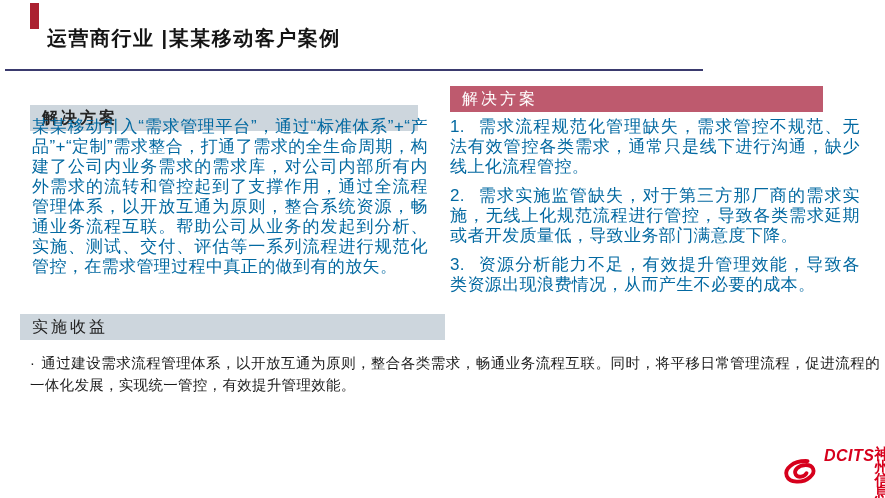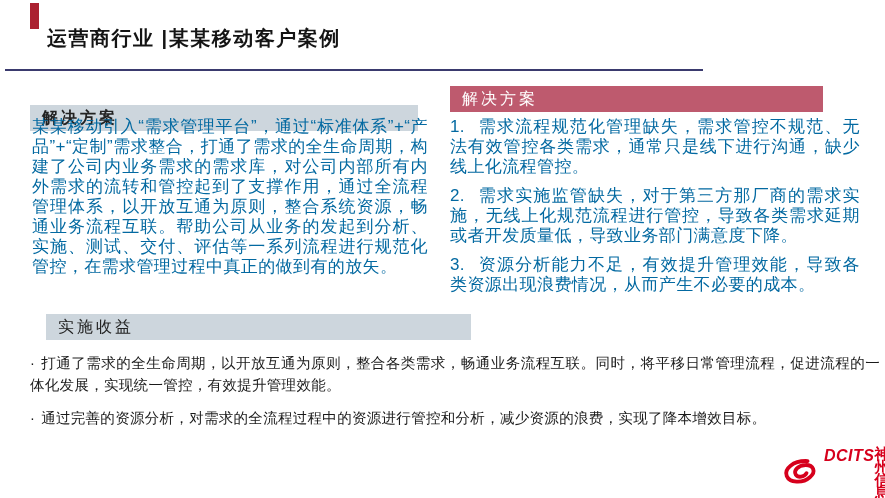--- a/index.html
+++ b/index.html
@@ -13,21 +13,21 @@
          font-weight:bold;color:#141414;letter-spacing:1.5px;white-space:nowrap;}
   .title-rule{position:absolute;left:5px;top:69px;width:698px;height:2px;background:#3A3A6E;}
 
   
   .panel-header{position:absolute;height:26px;display:flex;align-items:center;
                 padding-left:12px;box-sizing:border-box;font-size:16px;letter-spacing:3px;}
   .panel-header.gray{background:#CDD6DD;color:#222222;}
   .panel-header.rose{background:#BE5A6E;color:#ffffff;}
   .hdr-solution{left:30px;top:105px;width:388px;font-weight:bold;}
   .hdr-pain{left:450px;top:86px;width:373px;}
-  .hdr-benefit{left:46px;top:314px;width:425px;}
+  .hdr-benefit{left:20px;top:314px;width:425px;}
 
   
   .body-text{font-size:17px;line-height:20px;letter-spacing:0.4px;color:#0369a1;
              text-align:justify;margin:0;}
   .solution-body{position:absolute;left:32px;top:117px;width:396px;}
   .pain-body{position:absolute;left:450px;top:117px;width:410px;}
   .pain-item{margin:0 0 9px 0;}
   .pain-num{padding-right:13px;}
 
   .benefit-body{position:absolute;left:30px;top:352px;width:850px;}
@@ -63,22 +63,21 @@
   <div class="pain-body">
     <p class="body-text pain-item"><span class="pain-num">1.</span><span>需求流程规范化管理缺失，需求管控不规范、无法有效管控各类需求，通常只是线下进行沟通，缺少线上化流程管控。</span></p>
     <p class="body-text pain-item"><span class="pain-num">2.</span><span>需求实施监管缺失，对于第三方那厂商的需求实施，无线上化规范流程进行管控，导致各类需求延期或者开发质量低，导致业务部门满意度下降。</span></p>
     <p class="body-text pain-item"><span class="pain-num">3.</span><span>资源分析能力不足，有效提升管理效能，导致各类资源出现浪费情况，从而产生不必要的成本。</span></p>
   </div>
 
   <div class="panel-header gray hdr-benefit">
     <span>实施收益</span>
   </div>
   <div class="benefit-body">
-    <p class="benefit-item"><span class="benefit-dot">·</span><span>打通了需求的全生命周期，以开放互通为原则，整合各类需求，畅通业务流程互联。同时，将平移日常管理流程，促进流程的一体化发展，实现统一管控，有效提升管理效能。</span></p>
-    <p class="benefit-item"><span class="benefit-dot">·</span><span>通过完善的资源分析，对需求的全流程过程中的资源进行管控和分析，减少资源的浪费，实现了降本增效目标。</span></p>
+    <p class="benefit-item"><span class="benefit-dot">·</span><span>通过建设需求流程管理体系，以开放互通为原则，整合各类需求，畅通业务流程互联。同时，将平移日常管理流程，促进流程的一体化发展，实现统一管控，有效提升管理效能。</span></p>
   </div>
 
   <div class="logo">
     <svg class="logo-swirl" viewBox="0 0 44 32" xmlns="http://www.w3.org/2000/svg">
       <path d="M31 4 C15 1 4 9 6 17 C8 25 22 28 31 22 C39 17 37 9 28 8 C20 7 14 12 16 17 C18 21 25 21 28 17" fill="none" stroke="#D6001C" stroke-width="4.2" stroke-linecap="round"></path>
     </svg>
     <div class="logo-txt">
       <span class="logo-name">DCITS</span>
       <span class="logo-company">神州信息</span>
     </div>

